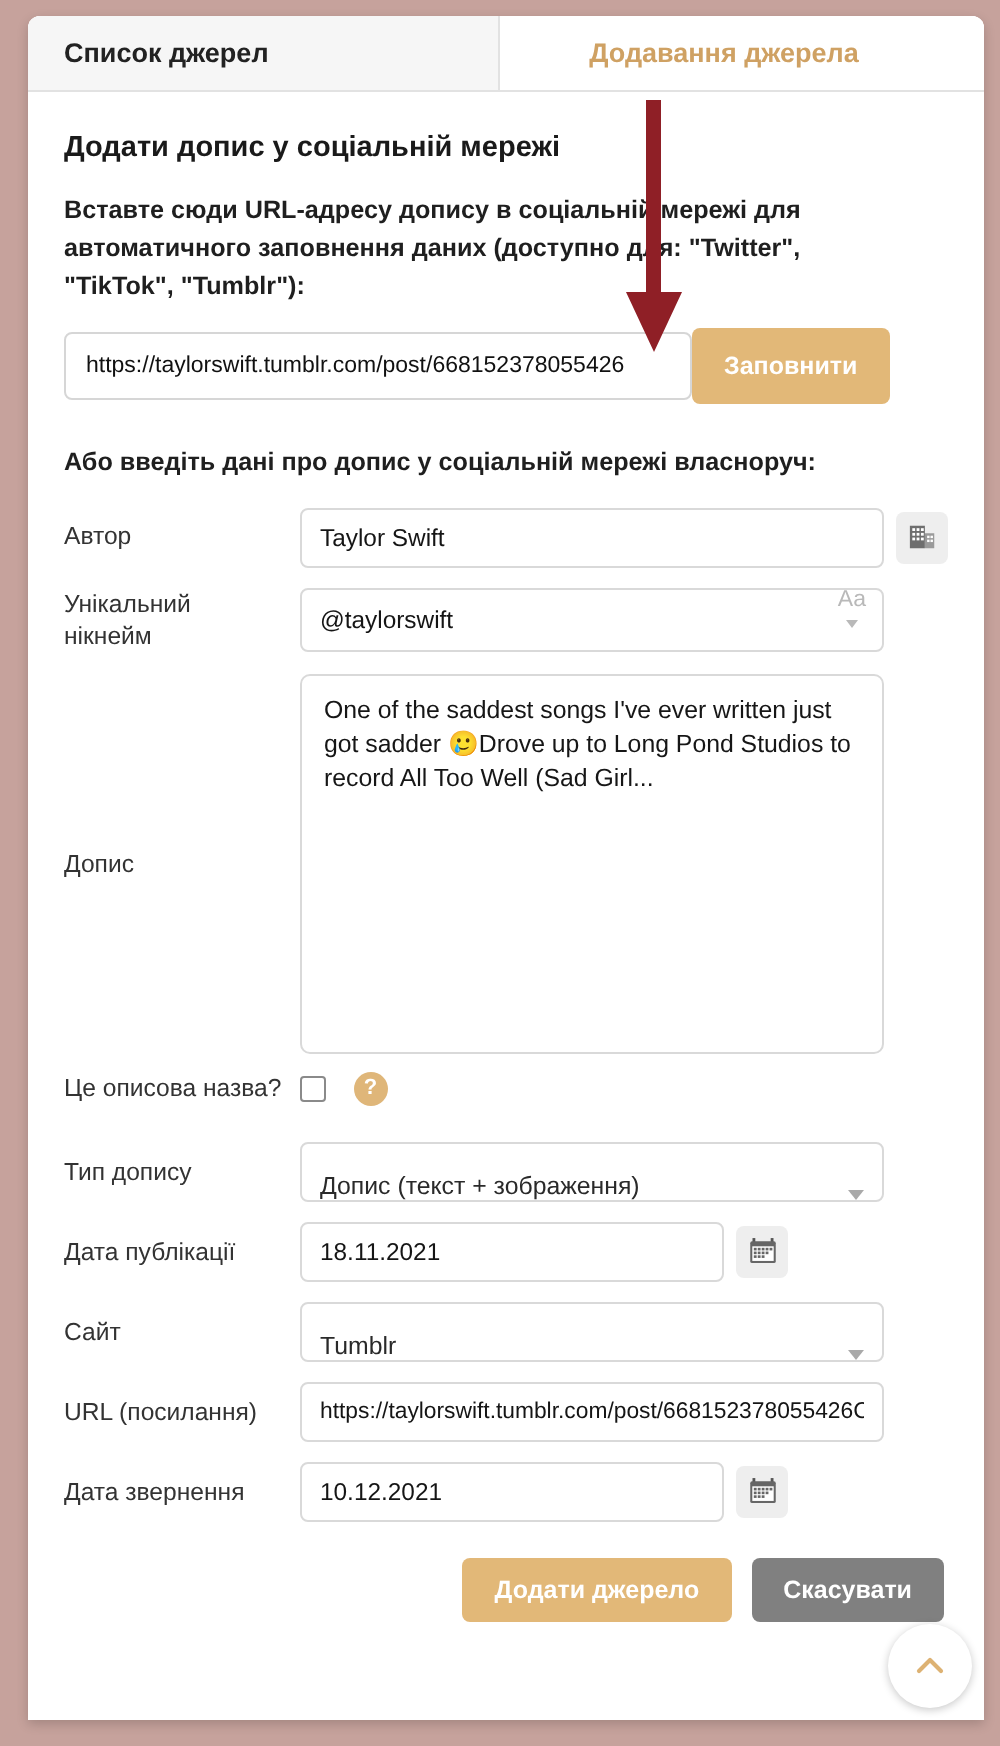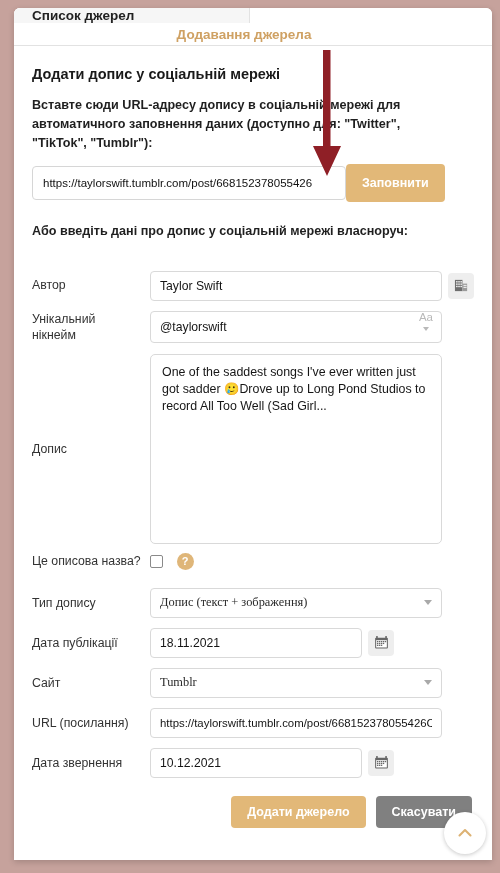--- a/index.html
+++ b/index.html
@@ -22,21 +22,20 @@
     box-shadow: 0 2px 6px rgba(0,0,0,0.18);
     overflow: hidden;
   }
 
   
   #tab-bar {
     display: flex;
     height: 38px;
     border-bottom: 1px solid #e2e2e2;
     background: #ffffff;
-    flex-direction: column;
   }
   .tab {
     display: flex; align-items: center;
     padding: 0 18px;
     font-size: 13.5px;
     font-weight: bold;
     cursor: pointer;
     white-space: nowrap;
   }
   .tab.inactive {
@@ -108,21 +107,21 @@
     font-weight: bold;
     font-family: "Liberation Sans", sans-serif;
     cursor: pointer;
     white-space: nowrap;
   }
 
   #manual-entry-text {
     font-size: 12.6px;
     font-weight: bold;
     color: #1f1f1f;
-    margin-bottom: 33px;
+    margin-bottom: 16px;
   }
 
   
   .form-row {
     display: flex;
     align-items: center;
     margin-bottom: 10px;
   }
   .form-row.top-align { align-items: flex-start; }
   .field-label {
@@ -230,24 +229,23 @@
   
   .select-control {
     flex: 1;
     height: 30px;
     border: 1px solid #d9d9d9;
     border-radius: 4px;
     padding: 0 24px 0 9px;
     font-size: 12.4px;
     color: #2a2a2a;
     background: #ffffff;
-    display: flex; align-items: center;
+    display: flex; align-items: flex-end;
     position: relative;
     cursor: pointer;
-    font-family: Liberation Serif, serif;
   }
   .select-control .sel-caret {
     position: absolute; right: 9px;
     width: 0; height: 0;
     border-left: 4px solid transparent;
     border-right: 4px solid transparent;
     border-top: 5px solid #a9a9a9;
   }
 
   .date-input { max-width: 212px; flex: 0 1 212px; }

